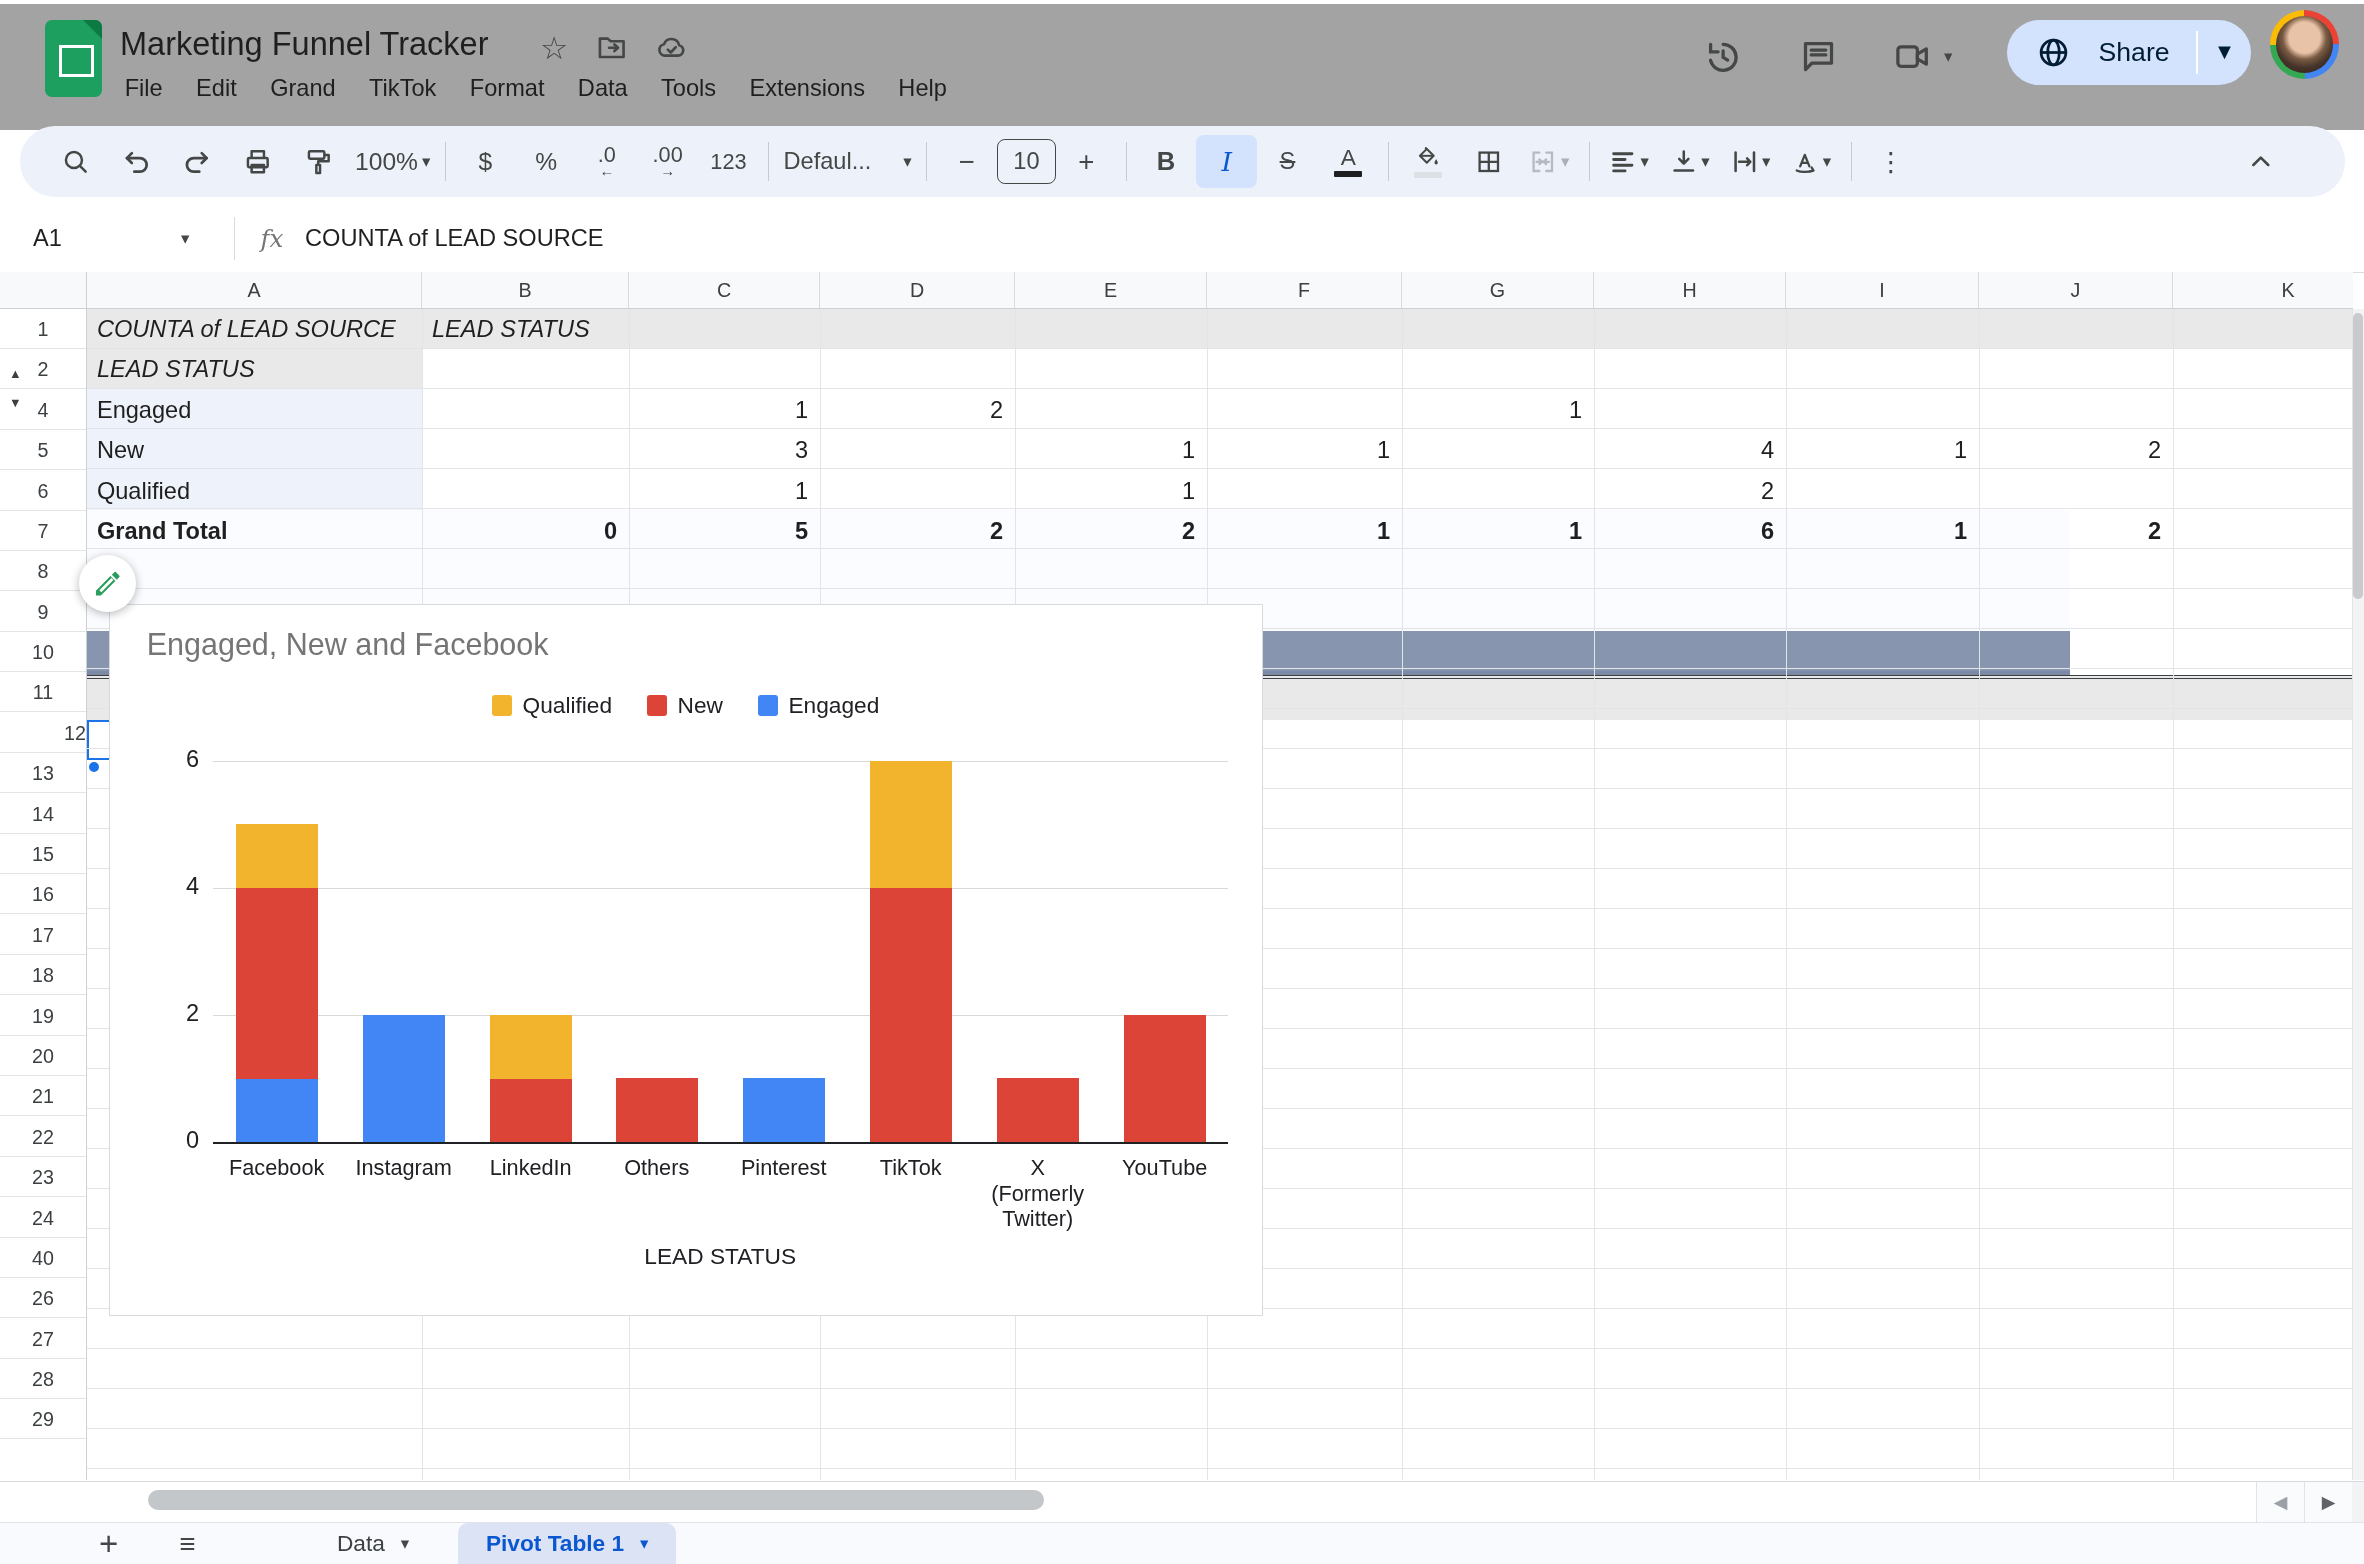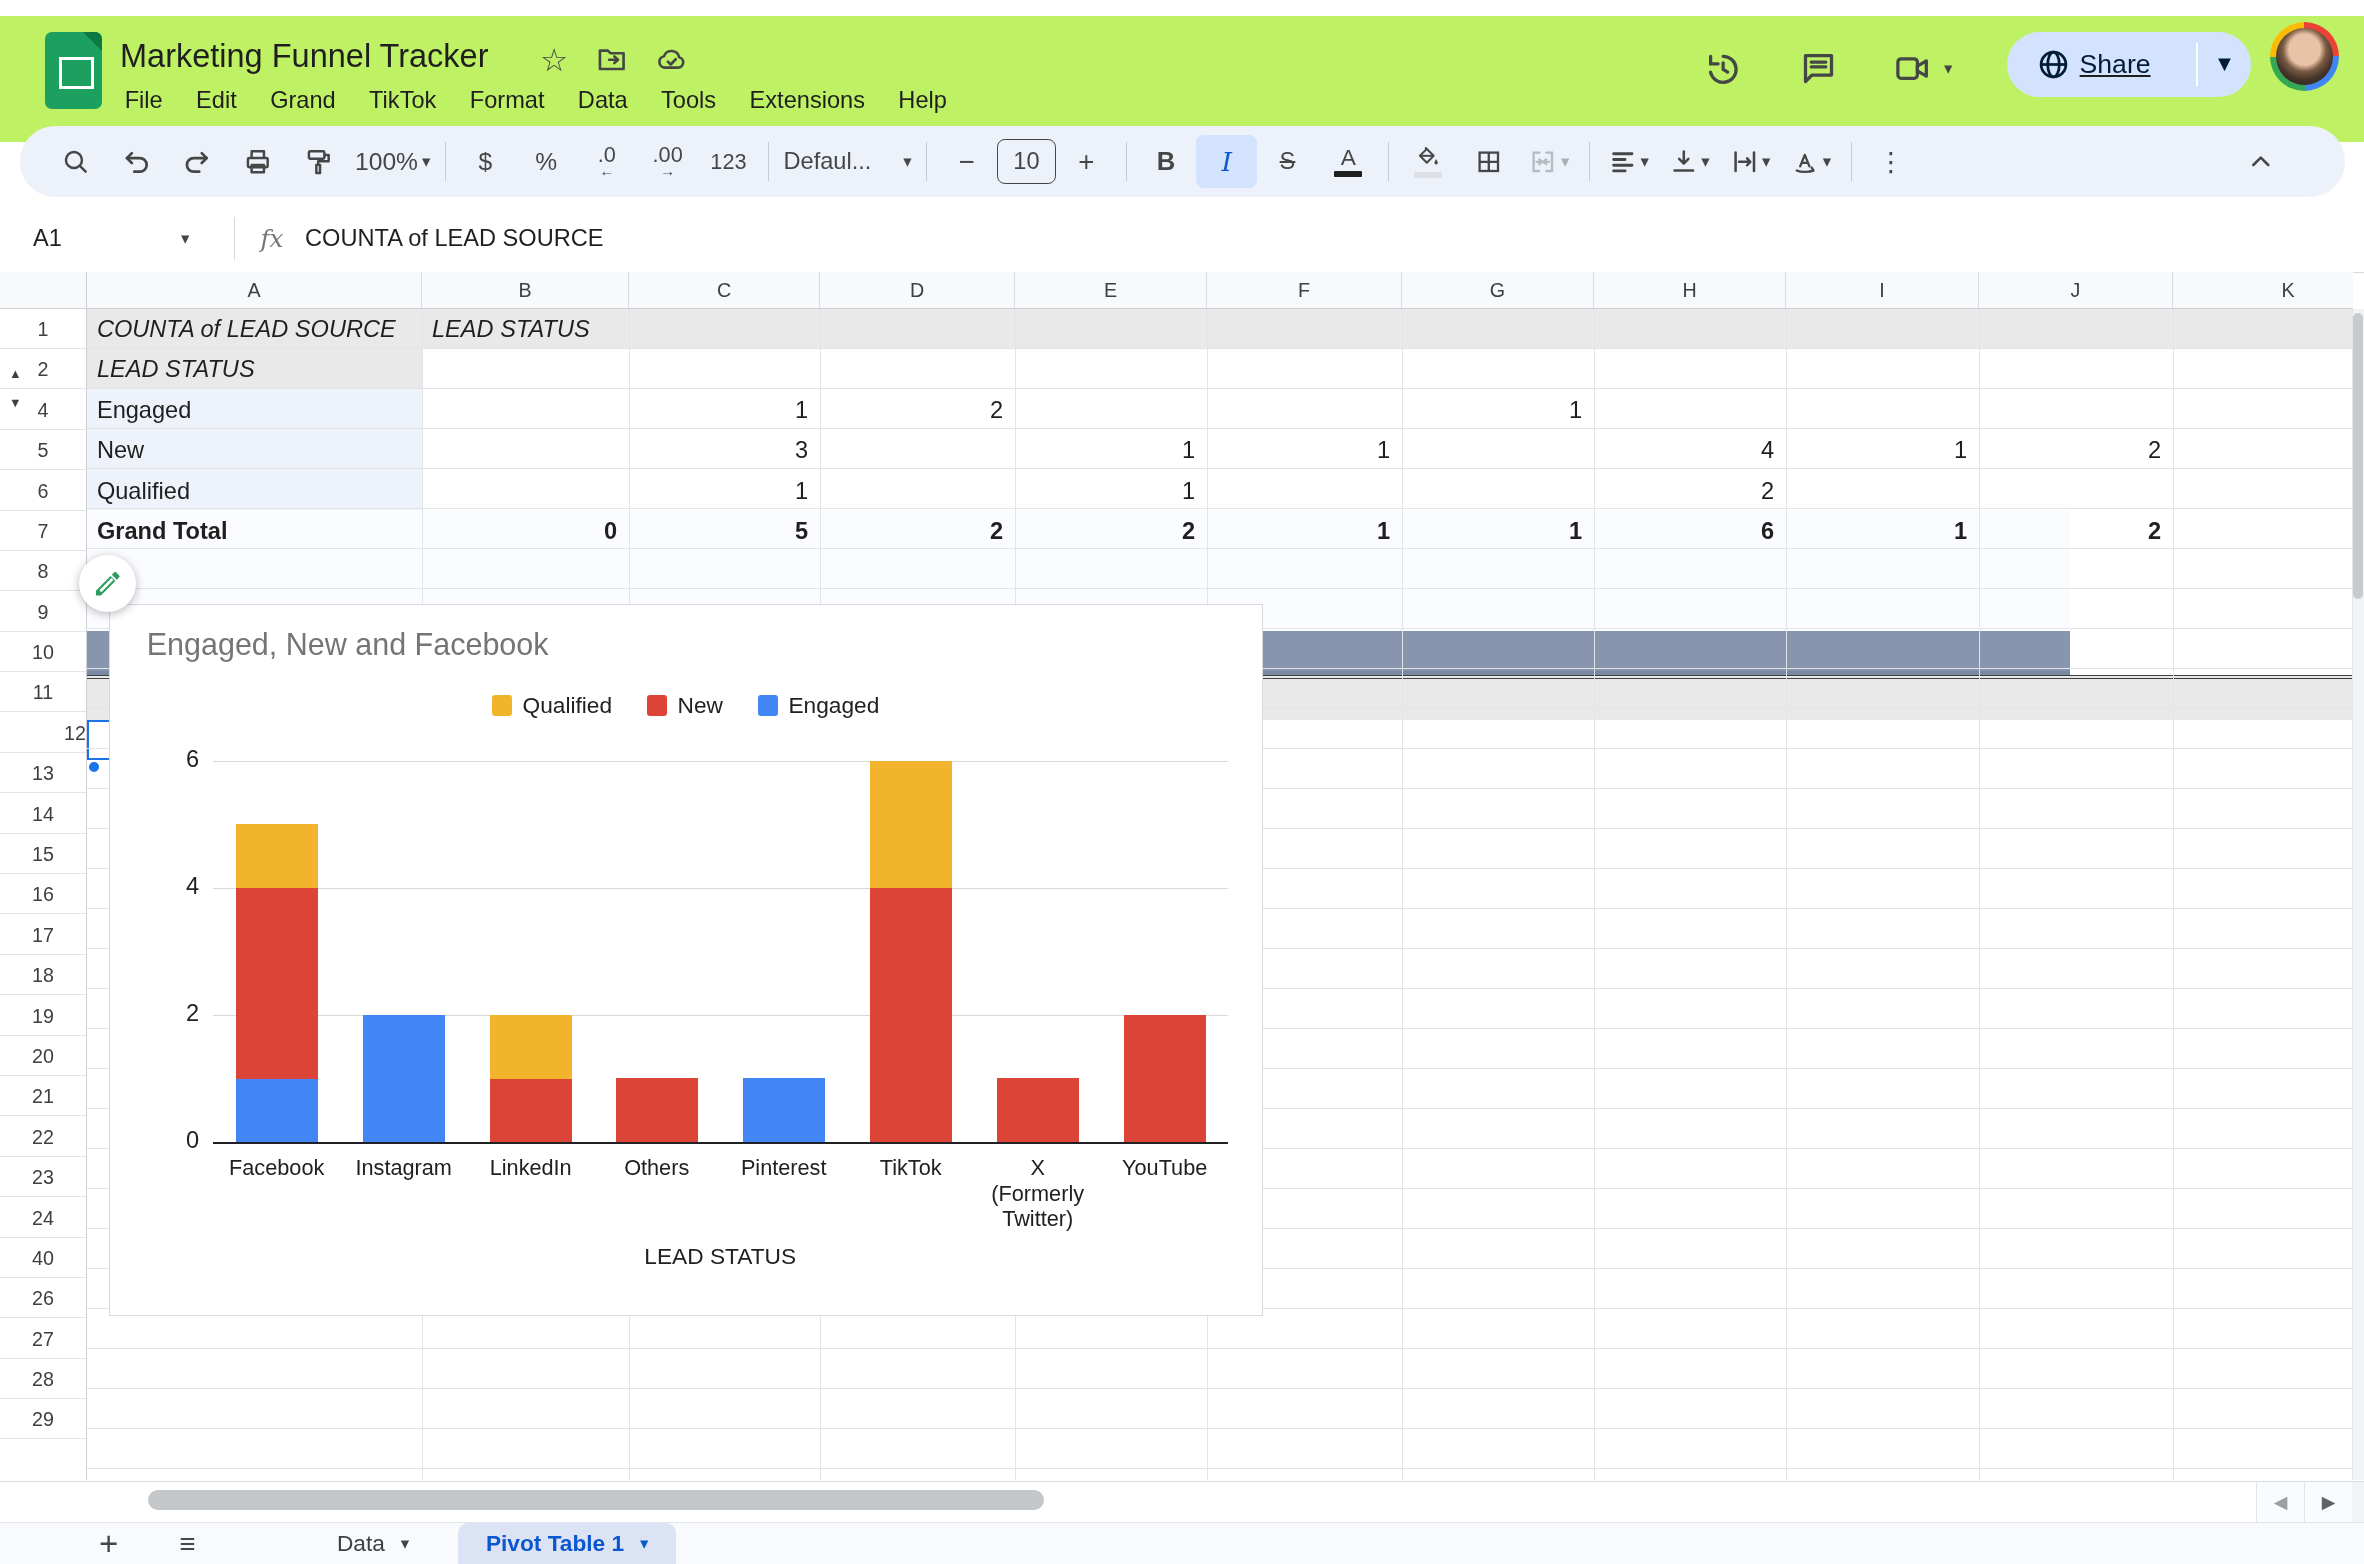--- a/index.html
+++ b/index.html
@@ -1,31 +1,31 @@
 <!DOCTYPE html>
 <html><head>
 <meta charset="utf-8">
 <style>
   html,body{margin:0;padding:0;width:2364px;height:1564px;background:#fff;overflow:hidden;
     font-family:"Liberation Sans","DejaVu Sans",sans-serif;color:#1f1f1f;}
   
-  #titlebar{position:absolute;left:0;top:16px;width:2364px;height:126px;background:#bef264;}
+  #titlebar{position:absolute;left:0;top:4px;width:2364px;height:126px;background:#a3a3a3;}
   #logo{position:absolute;left:45px;top:15.8px;width:57px;height:77px;background:#1d9f5f;border-radius:6.9px;}
   #logo .fold{position:absolute;right:0;top:0;width:0;height:0;border-top:19.7px solid #0c7a42;border-left:19.7px solid transparent;border-top-right-radius:6.9px;}
   #logo .grid{position:absolute;left:13.8px;top:25.6px;width:29.6px;height:25.6px;
     background:linear-gradient(#fff,#fff);border:3px solid #fff;
     background-image:linear-gradient(to right,transparent 10.8px,#1d9f5f 10.8px,#1d9f5f 13.8px,transparent 13.8px),
                      linear-gradient(to bottom,transparent 3.9px,#1d9f5f 3.9px,#1d9f5f 6.9px,transparent 6.9px,transparent 12.8px,#1d9f5f 12.8px,#1d9f5f 15.8px,transparent 15.8px);}
   #doc-title{position:absolute;left:120px;top:21.7px;font-size:32.5px;font-weight:500;color:#1f1f1f;white-space:nowrap;}
   .doc-icons{position:absolute;left:540px;top:25.6px;display:flex;gap:27.6px;align-items:center;color:#444746;}
   #menubar{position:absolute;left:108px;top:63px;display:flex;font-size:23.6px;color:#1f1f1f;}
   .menu-item{padding:7.9px 16.7px;border-radius:7.9px;cursor:pointer;}
   .tb-right{position:absolute;top:33px;display:flex;align-items:center;color:#444746;}
   #share-pill{position:absolute;left:2007px;top:15.8px;width:244px;height:65px;background:#d3e3fd;border-radius:32.5px;display:flex;align-items:center;}
-  #share-pill .share-main{display:flex;align-items:center;gap:10px;padding-left:29.6px;width:148px;text-decoration:underline;}
+  #share-pill .share-main{display:flex;align-items:center;gap:29px;padding-left:29.6px;width:148px;}
   #share-pill .share-label{font-size:26.6px;font-weight:500;color:#001d35;}
   #share-pill .divider{width:1.5px;height:43px;background:#fff;margin-left:11.8px;}
   #share-pill .share-caret{flex:1;text-align:center;color:#001d35;font-size:21.7px;}
   #avatar{position:absolute;left:2270px;top:5.9px;width:69px;height:69px;border-radius:50%;
     background:conic-gradient(#ea4335 0 25%,#4285f4 25% 50%,#34a853 50% 75%,#fbbc05 75% 100%);
     display:flex;align-items:center;justify-content:center;}
   #avatar .face{width:57px;height:57px;border-radius:50%;
     background:radial-gradient(circle at 50% 38%, #e8c3a8 0 34%, #7a5b43 48%, #46342a 66%, #241b16 100%);}
   
   #toolbar{position:absolute;left:19.7px;top:126px;width:2325px;height:71px;background:#edf2fa;border-radius:35px;

